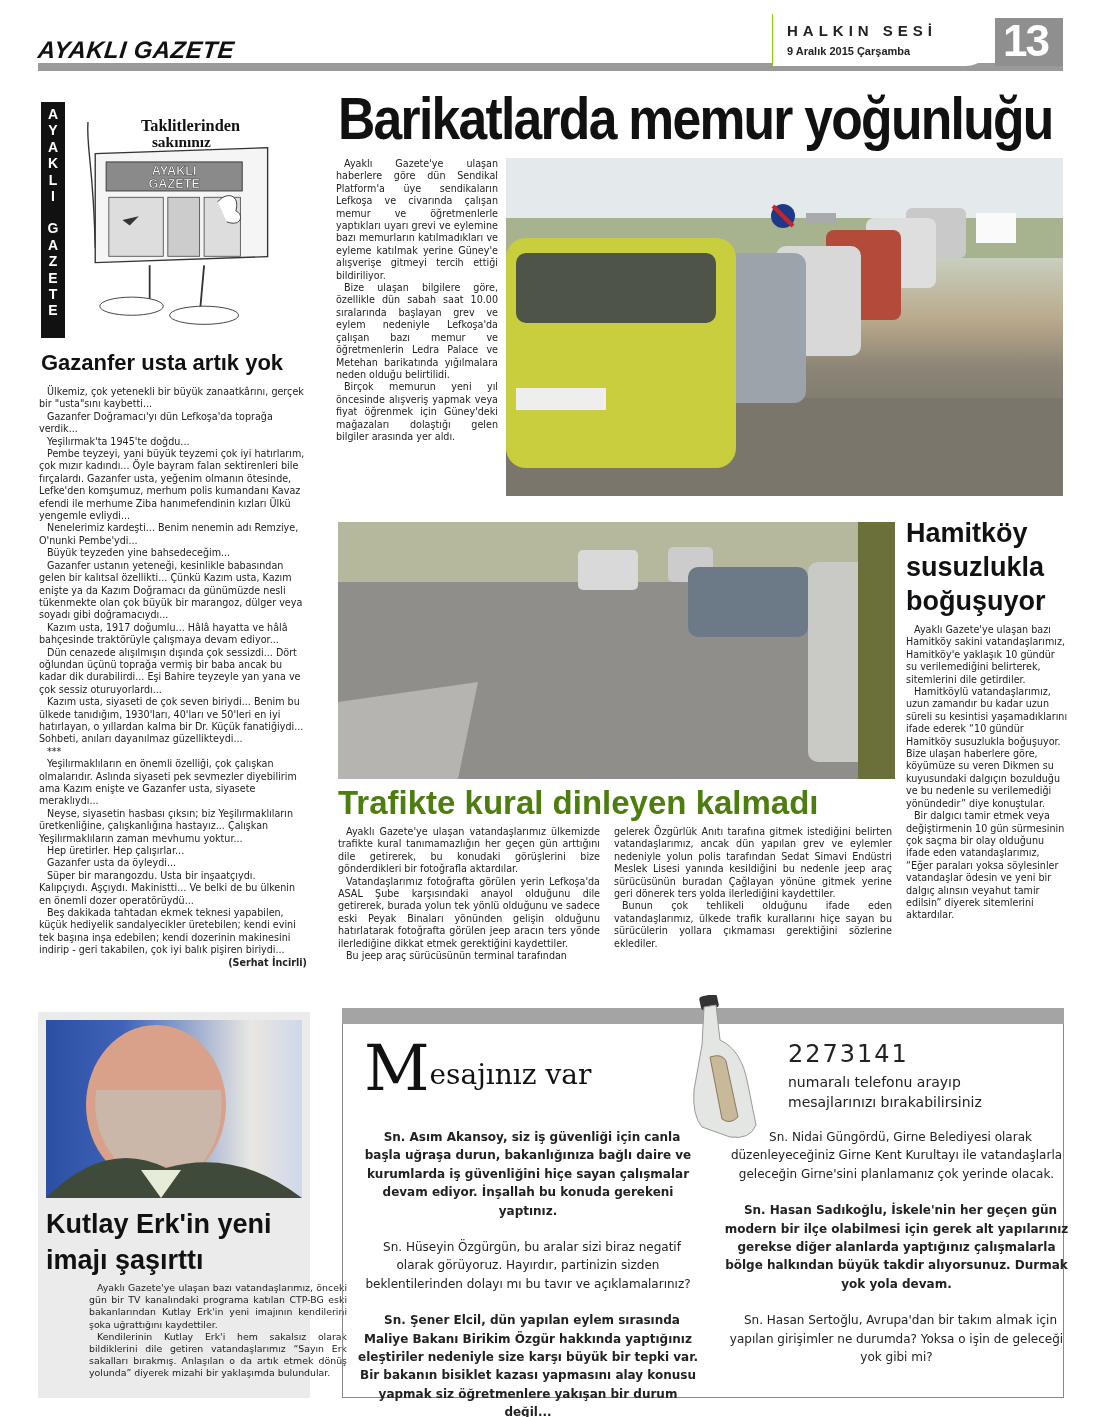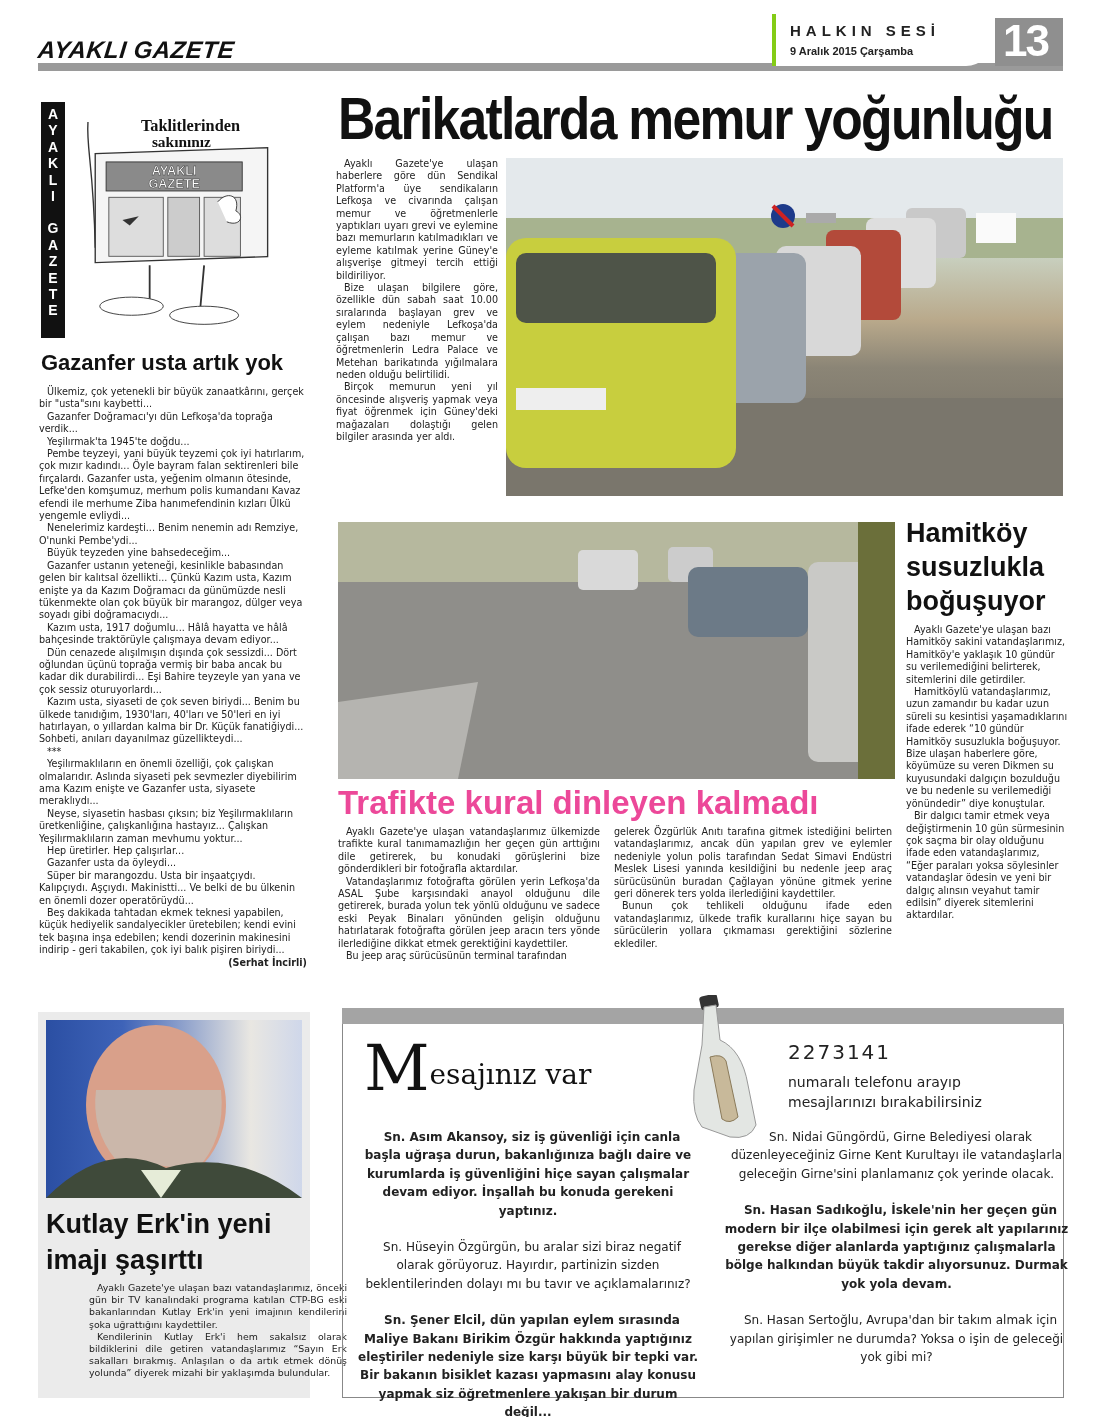--- a/index.html
+++ b/index.html
@@ -4,21 +4,21 @@
 <style>
   * { box-sizing: border-box; margin: 0; padding: 0; }
   html, body { width: 1102px; height: 1417px; background: #fff; overflow: hidden; }
   body { position: relative; font-family: "Liberation Sans", sans-serif; color: #1a1a1a; }
 
   .abs { position: absolute; }
 
   
   .section-title { left: 38px; top: 36px; font-family: "Liberation Sans", sans-serif; font-weight: 900; font-style: italic; font-size: 24px; letter-spacing: 0.5px; transform: skewX(-6deg); color: #111; }
   .header-rule { left: 38px; top: 63px; width: 1025px; height: 8px; background: #9a9a9a; }
-  .masthead { left: 772px; top: 14px; width: 220px; height: 52px; background: #fff; border-left: 4px solid #84cc16; border-radius: 0 0 26px 0; padding: 8px 0 0 14px; }
+  .masthead { left: 772px; top: 14px; width: 220px; height: 52px; background: #fff; border-left: 1px solid #84cc16; border-radius: 0 0 26px 0; padding: 8px 0 0 14px; }
   .masthead .name { font-family: "Liberation Sans", sans-serif; font-weight: 700; font-size: 15px; letter-spacing: 5px; color: #222; }
   .masthead .date { font-family: "Liberation Sans", sans-serif; font-weight: 700; font-size: 11px; color: #222; margin-top: 6px; }
   .pageno-box { left: 995px; top: 18px; width: 68px; height: 48px; background: #8f8f8f; }
   .pageno { left: 1003px; top: 16px; font-family: "Liberation Sans", sans-serif; font-weight: 700; font-size: 44px; color: #fff; letter-spacing: -2px; }
 
   
   .cartoon { left: 40px; top: 100px; width: 270px; height: 240px; }
   .vert-bar { left: 41px; top: 102px; width: 24px; height: 236px; background: #111; color: #fff; font-weight: 900; font-size: 14px; text-align: center; line-height: 16.4px; padding-top: 4px; }
   .vert-bar span { display: block; }
 
@@ -29,40 +29,40 @@
   .col-gazanfer { left: 39px; top: 386px; width: 268px; }
   .byline { text-align: right; font-weight: 700; }
 
   
   .h-barikat { left: 338px; top: 86px; font-family: "Liberation Sans", sans-serif; font-weight: 900; font-size: 60px; letter-spacing: -2px; transform: scaleX(0.86); transform-origin: left top; color: #111; white-space: nowrap; line-height: 66px; }
   .col-barikat { left: 336px; top: 158px; width: 162px; text-align: justify; }
   .photo1 { left: 506px; top: 158px; width: 557px; height: 338px; background: linear-gradient(180deg,#dde4e8 0%,#c9d2c2 28%,#b9a98b 48%,#8b8576 62%,#6b665e 100%); overflow: hidden; }
 
   
   .photo2 { left: 338px; top: 522px; width: 557px; height: 257px; background: linear-gradient(180deg,#c4c7b6 0%,#a3a592 30%,#8d8c88 50%,#9b9a97 100%); overflow: hidden; }
-  .h-trafik { left: 338px; top: 784px; font-family: "Liberation Sans", sans-serif; font-weight: 700; font-size: 33px; color: #ec4899; white-space: nowrap; }
+  .h-trafik { left: 338px; top: 784px; font-family: "Liberation Sans", sans-serif; font-weight: 700; font-size: 33px; color: #4d7c0f; white-space: nowrap; }
   .col-trafik-a { left: 338px; top: 826px; width: 262px; text-align: justify; }
   .col-trafik-b { left: 614px; top: 826px; width: 278px; text-align: justify; }
 
   
   .h-hamit { left: 906px; top: 516px; font-family: "Liberation Sans", sans-serif; font-weight: 700; font-size: 27px; line-height: 34px; color: #111; }
   .col-hamit { left: 906px; top: 624px; width: 162px; }
 
   
   .kutlay-box { left: 38px; top: 1012px; width: 272px; height: 386px; background: #ebebeb; }
   .kutlay-photo { left: 46px; top: 1020px; width: 256px; height: 178px; background: linear-gradient(90deg,#2b4fa3 0%,#3e63b8 30%,#e9e7e2 80%,#cfd7ea 100%); overflow: hidden; }
   .h-kutlay { left: 46px; top: 1206px; font-family: "Liberation Sans", sans-serif; font-weight: 700; font-size: 27px; line-height: 36px; color: #111; }
   .col-kutlay { left: 46px; top: 1282px; width: 258px; text-align: justify; font-size: 9.4px; line-height: 12.2px; margin-left: 43px; }
 
   
   .mesaj-bar { left: 342px; top: 1008px; width: 722px; height: 16px; background: #a4a4a4; }
   .mesaj-box { left: 342px; top: 1024px; width: 722px; height: 374px; border: 1px solid #888; border-top: none; }
   .mesaj-title { left: 364px; top: 1036px; font-family: "DejaVu Serif", serif; font-size: 28px; color: #111; }
   .mesaj-title .big { font-size: 64px; line-height: 64px; vertical-align: -6px; }
-  .phone { left: 788px; top: 1040px; font-family: "DejaVu Sans", sans-serif; font-size: 20px; letter-spacing: 2px; color: #222; text-align: right; }
+  .phone { left: 788px; top: 1040px; font-family: "DejaVu Sans", sans-serif; font-size: 24px; letter-spacing: 2px; color: #222; text-align: right; }
   .phone-sub { left: 788px; top: 1072px; font-family: "DejaVu Sans", sans-serif; font-size: 14px; line-height: 20px; color: #222; }
   .bottle { left: 680px; top: 995px; width: 85px; height: 145px; }
   .msg-col { font-family: "DejaVu Sans", sans-serif; font-size: 12px; line-height: 18.4px; color: #222; }
   .msg-col p { text-indent: 8px; margin-bottom: 18px; text-align: center; }
   .msg-col p.bold { font-weight: 700; }
   .msg-left { left: 358px; top: 1128px; width: 340px; }
   .msg-right { left: 713px; top: 1128px; width: 345px; margin-left: 11px; }
 </style>
 </head>
 <body>

